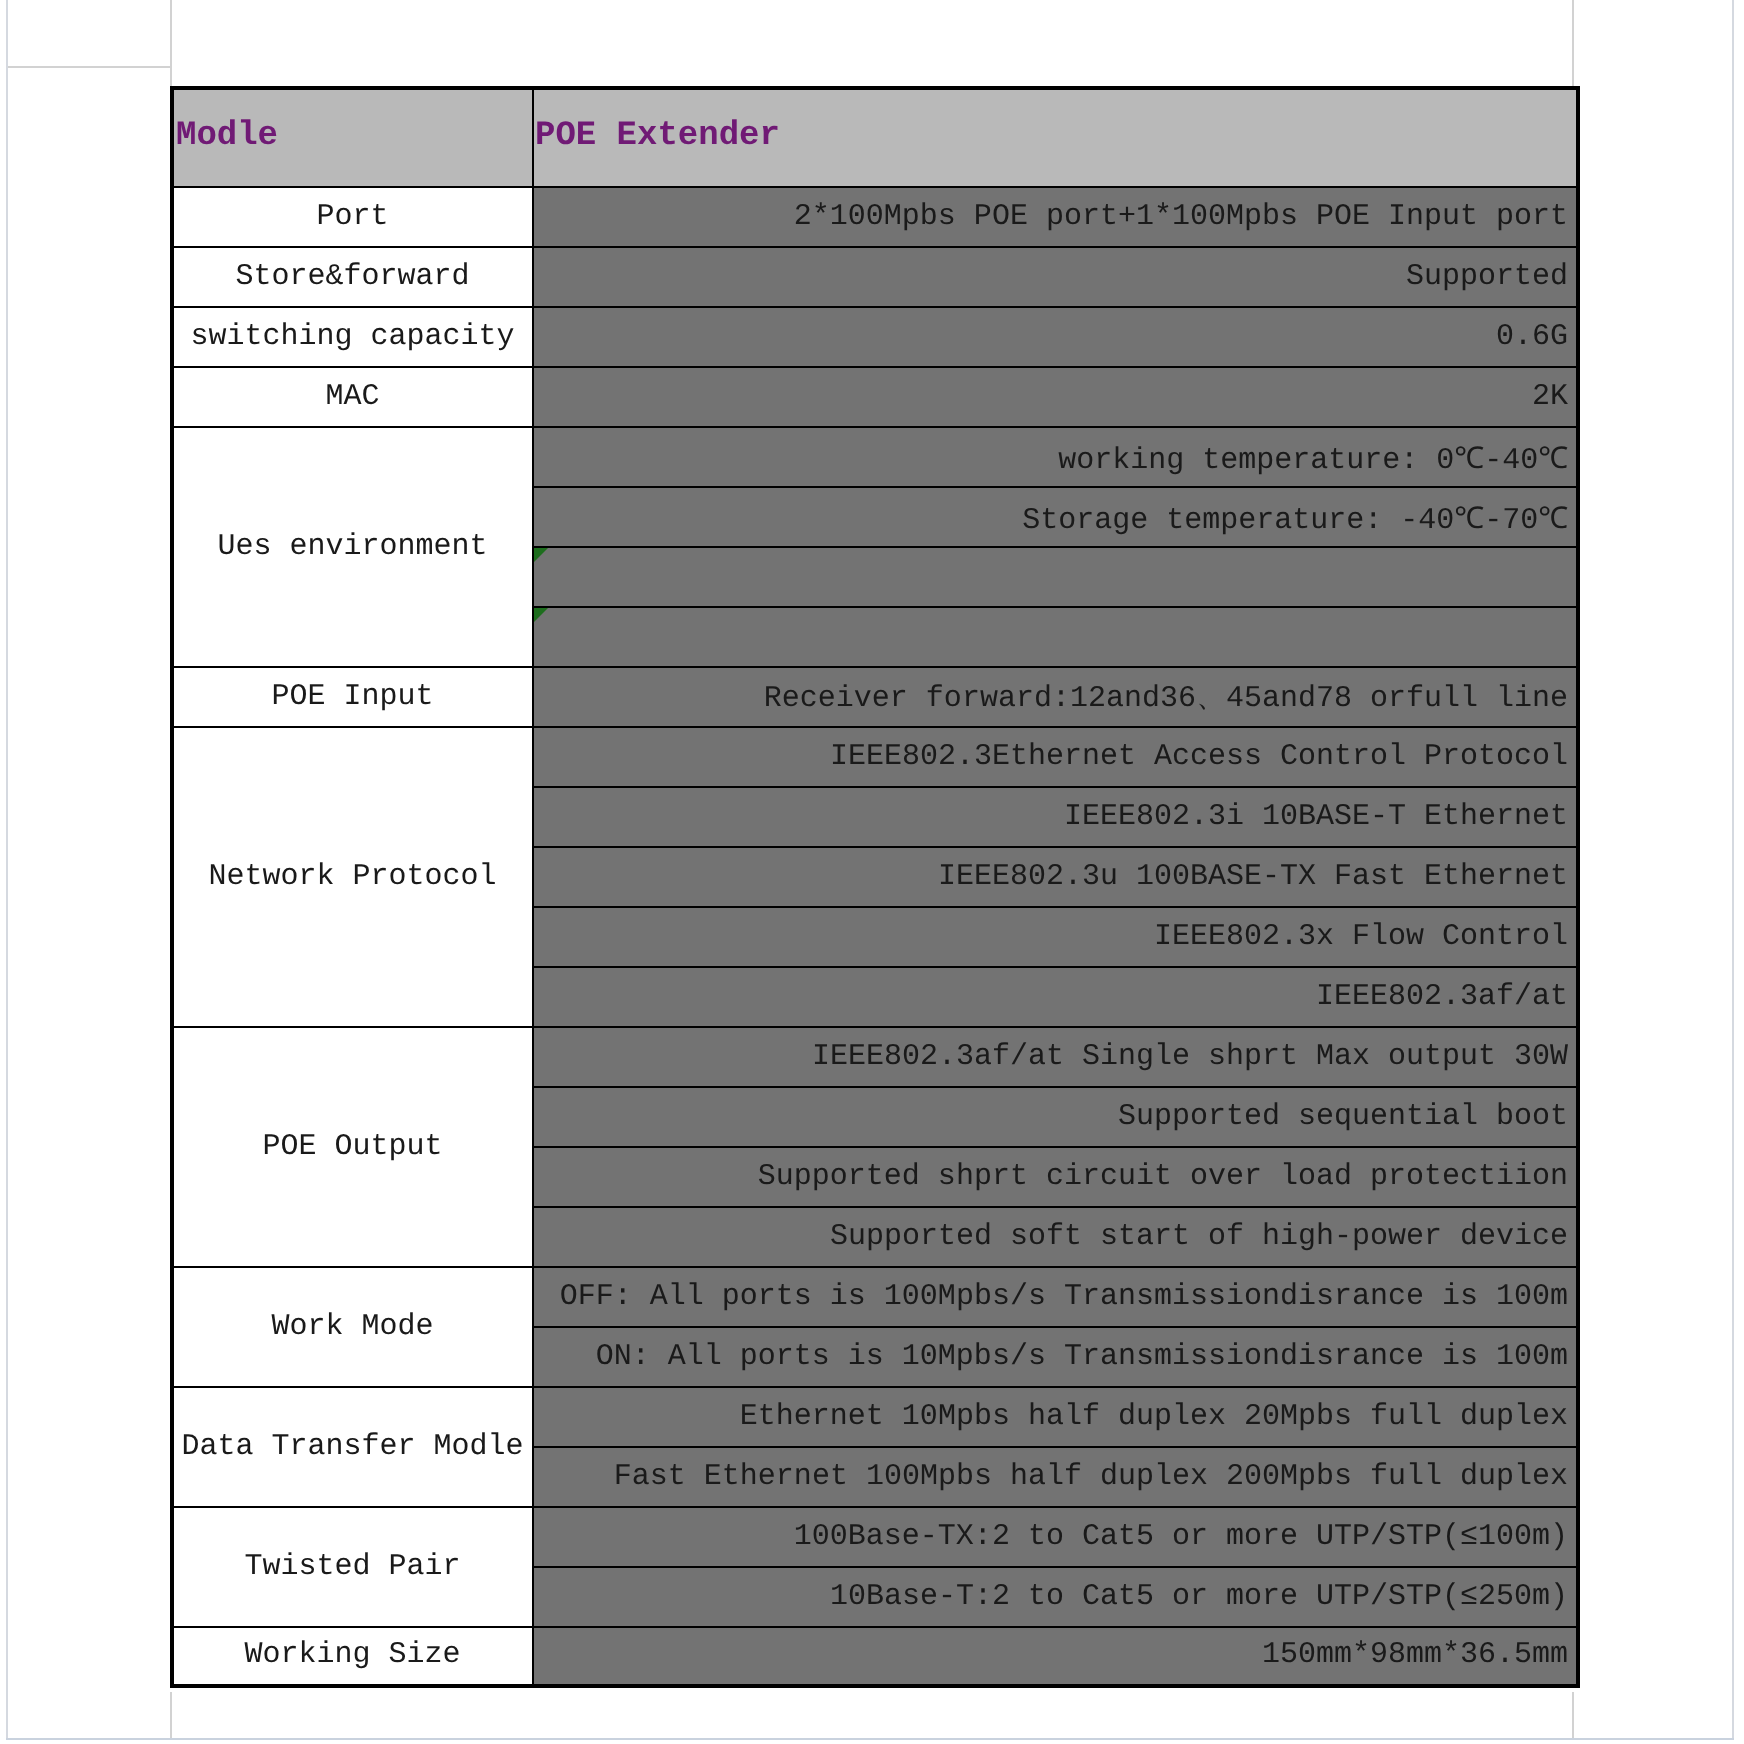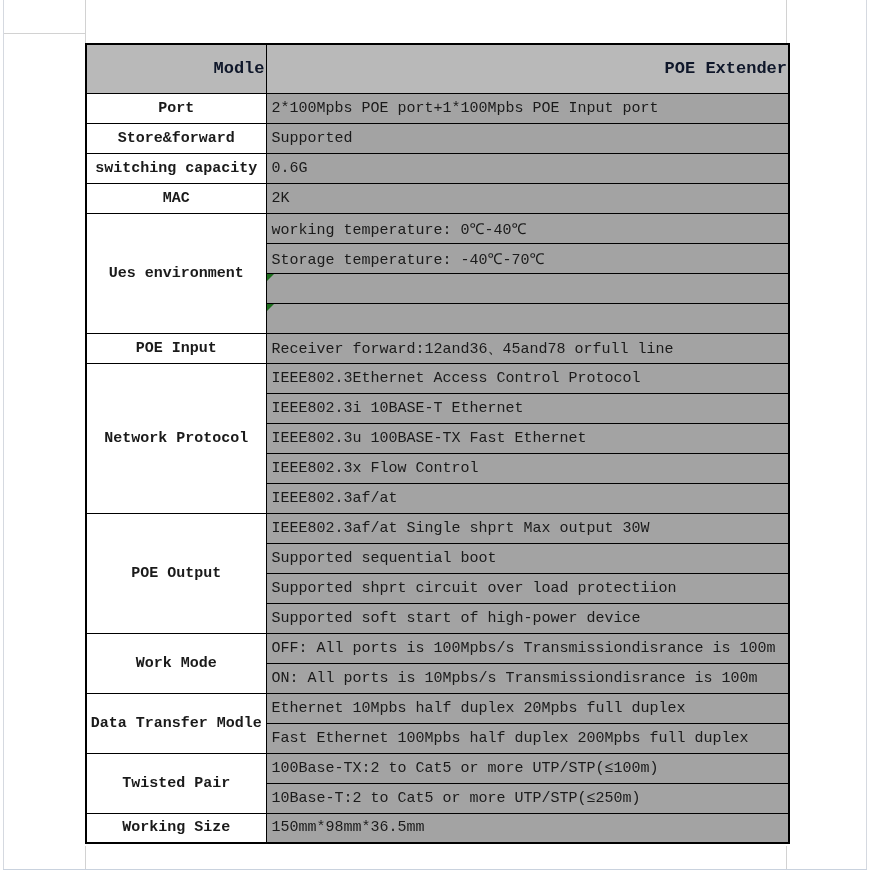--- a/index.html
+++ b/index.html
@@ -25,30 +25,30 @@
     position:absolute; left:85px; top:43px; width:703px;
     border-collapse:collapse; table-layout:fixed;
     border:2px solid #000000;
   }
   table.spec th, table.spec td { border:1px solid #000000; overflow:hidden; white-space:nowrap; }
   col.c1 { width:180px; }
   col.c2 { width:523px; }
   thead tr { height:49px; }
   tbody tr { height:30px; }
   th {
-    background:#b9b9b9; color:#0f172a;
-    font-size:17px; font-weight:bold; text-align:right; vertical-align:middle;
+    background:#b9b9b9; color:#701a75;
+    font-size:17px; font-weight:bold; text-align:left; vertical-align:middle;
   }
   td.label {
     text-align:center; vertical-align:middle;
-    font-size:15px; font-weight:bold; background:#ffffff;
+    font-size:15px; font-weight:normal; background:#ffffff;
   }
   td.value {
-    text-align:left; vertical-align:middle; padding:0 4px 0 5px;
-    font-size:15px; background:#a3a3a3; position:relative;
+    text-align:right; vertical-align:middle; padding:0 4px 0 5px;
+    font-size:15px; background:#737373; position:relative;
   }
   .marker {
     position:absolute; left:0; top:0; width:0; height:0;
     border-top:7px solid #1e6e1e; border-right:7px solid transparent;
   }
 </style>
 </head>
 <body>
 
 <div>

